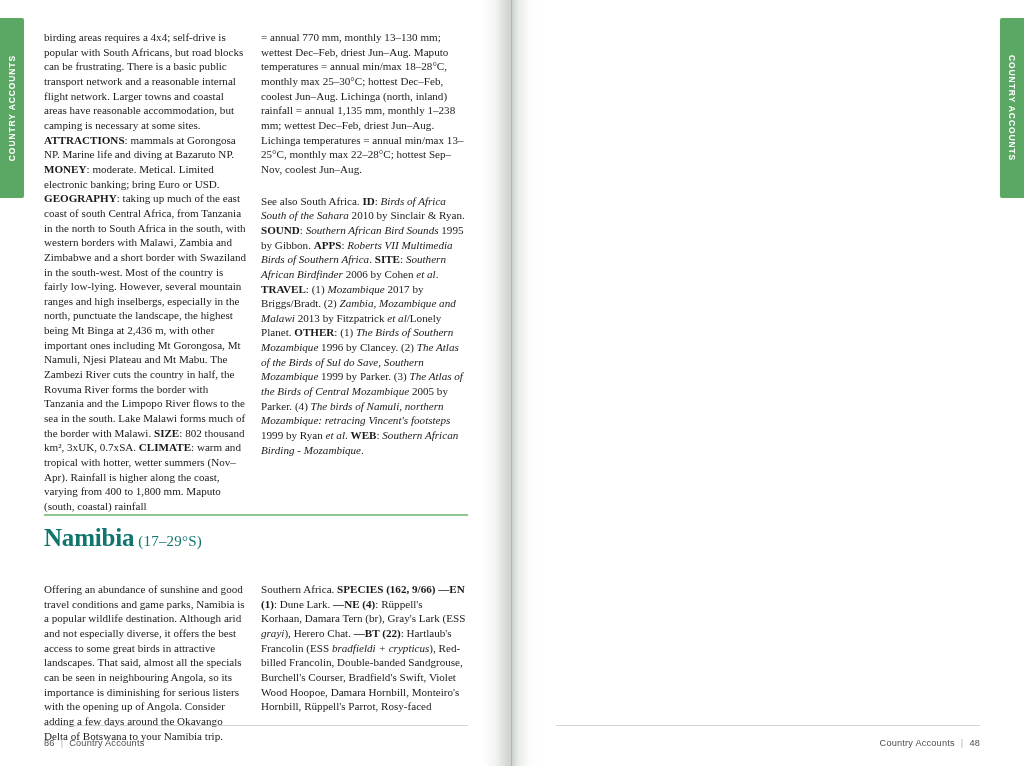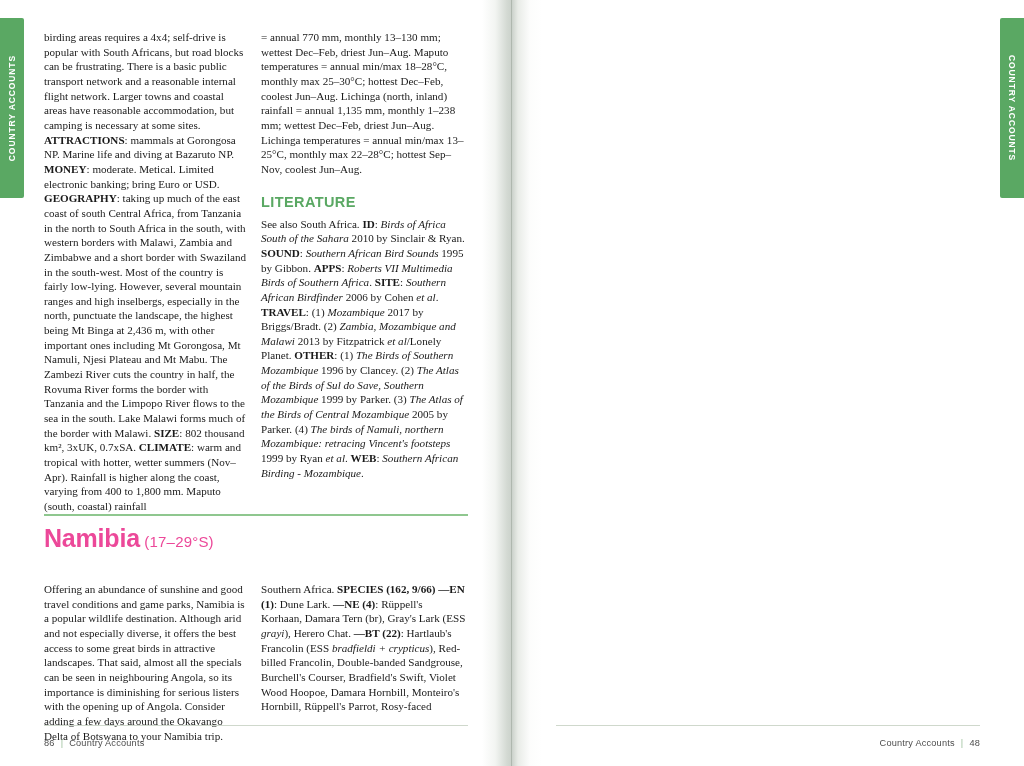--- a/index.html
+++ b/index.html
@@ -77,22 +77,22 @@
   }
   .sec-gap{height:17px;}
 
   
   .country-rule{
     position:absolute;left:44px;width:424px;height:2px;
     background:#8fc78f;
   }
   .country-title{
     position:absolute;left:44px;
-    font-family:Liberation Sans, sans-serif;
-    color:#ec4899;
+    font-family:Liberation Serif, serif;
+    color:#0f766e;
     white-space:nowrap;
     text-align:right;
   }
   .country-title .name{font-size:25px;font-weight:700;letter-spacing:-.2px;}
   .country-title .coord{font-size:15px;font-weight:400;letter-spacing:.2px;}
 
   
   .foot-rule{position:absolute;height:1px;background:#cfd8cc;}
   .foot{
     position:absolute;bottom:18px;
@@ -118,21 +118,20 @@
     <div class="cols cols-left">
 
       <div class="col">
         <p class="body"><span>birding areas requires a 4x4; self-drive is popular with South Africans, but road blocks can be frustrating. There is a basic public transport network and a reasonable internal flight network. Larger towns and coastal areas have reasonable accommodation, but camping is necessary at some sites. </span><b>ATTRACTIONS</b><span>: mammals at Gorongosa NP. Marine life and diving at Bazaruto NP. </span><b>MONEY</b><span>: moderate. Metical. Limited electronic banking; bring Euro or USD. </span><b>GEOGRAPHY</b><span>: taking up much of the east coast of south Central Africa, from Tanzania in the north to South Africa in the south, with western borders with Malawi, Zambia and Zimbabwe and a short border with Swaziland in the south-west. Most of the country is fairly low-lying. However, several mountain ranges and high inselbergs, especially in the north, punctuate the landscape, the highest being Mt Binga at 2,436 m, with other important ones including Mt Gorongosa, Mt Namuli, Njesi Plateau and Mt Mabu. The Zambezi River cuts the country in half, the Rovuma River forms the border with Tanzania and the Limpopo River flows to the sea in the south. Lake Malawi forms much of the border with Malawi. </span><b>SIZE</b><span>: 802 thousand km², 3xUK, 0.7xSA. </span><b>CLIMATE</b><span>: warm and tropical with hotter, wetter summers (Nov–Apr). Rainfall is higher along the coast, varying from 400 to 1,800 mm. Maputo (south, coastal) rainfall</span></p>
       </div>
 
       <div class="col">
         <p class="body"><span>= annual 770 mm, monthly 13–130 mm; wettest Dec–Feb, driest Jun–Aug. Maputo temperatures = annual min/max 18–28°C, monthly max 25–30°C; hottest Dec–Feb, coolest Jun–Aug. Lichinga (north, inland) rainfall = annual 1,135 mm, monthly 1–238 mm; wettest Dec–Feb, driest Jun–Aug. Lichinga temperatures = annual min/max 13–25°C, monthly max 22–28°C; hottest Sep–Nov, coolest Jun–Aug.</span></p>
 
         <div class="sec-gap"></div>
-        <h2 class="sec">LITERATURE</h2>
 
         <p class="body"><span>See also South Africa. </span><b>ID</b><span>: </span><i>Birds of Africa South of the Sahara</i><span> 2010 by Sinclair &amp; Ryan. </span><b>SOUND</b><span>: </span><i>Southern African Bird Sounds</i><span> 1995 by Gibbon. </span><b>APPS</b><span>: </span><i>Roberts VII Multimedia Birds of Southern Africa</i><span>. </span><b>SITE</b><span>: </span><i>Southern African Birdfinder</i><span> 2006 by Cohen </span><i>et al</i><span>. </span><b>TRAVEL</b><span>: (1) </span><i>Mozambique</i><span> 2017 by Briggs/Bradt. (2) </span><i>Zambia, Mozambique and Malawi</i><span> 2013 by Fitzpatrick </span><i>et al</i><span>/Lonely Planet. </span><b>OTHER</b><span>: (1) </span><i>The Birds of Southern Mozambique</i><span> 1996 by Clancey. (2) </span><i>The Atlas of the Birds of Sul do Save, Southern Mozambique</i><span> 1999 by Parker. (3) </span><i>The Atlas of the Birds of Central Mozambique</i><span> 2005 by Parker. (4) </span><i>The birds of Namuli, northern Mozambique: retracing Vincent's footsteps</i><span> 1999 by Ryan </span><i>et al</i><span>. </span><b>WEB</b><span>: </span><i>Southern African Birding - Mozambique</i><span>.</span></p>
       </div>
     </div>
 
     <div class="country-rule" style="top:514px;"></div>
     <div class="country-title" style="top:524px;">
       <span class="name">Namibia</span>
       <span class="coord">(17–29°S)</span>
     </div>

